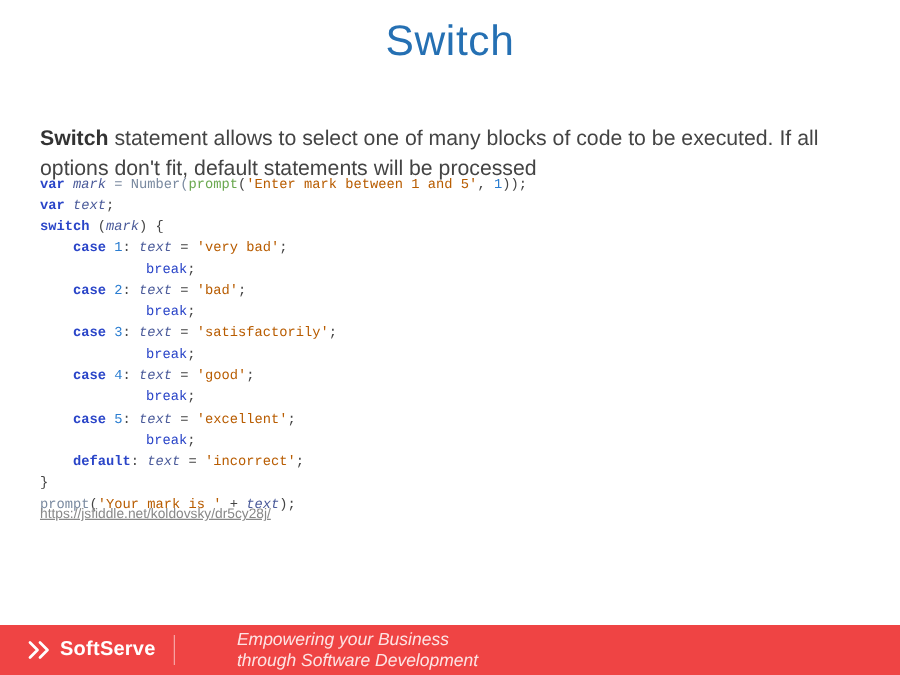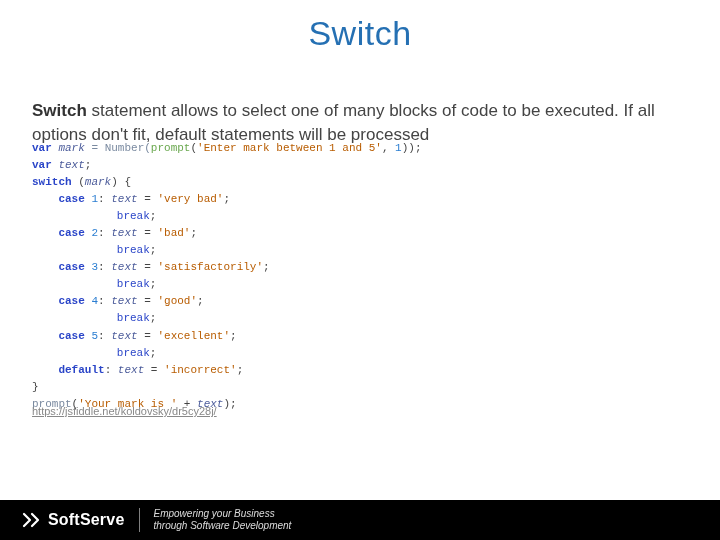--- a/index.html
+++ b/index.html
@@ -11,27 +11,27 @@
   .code-block { position: absolute; top: 140px; left: 32px; font-family: "Courier New", Courier, monospace; font-size: 11px; line-height: 1.55; color: #444; white-space: pre; }
   .kw { color: #2a45c8; font-weight: bold; }   
   .kw2 { color: #2a45c8; font-weight: normal; padding-left: 32px; }  
   .id { font-style: italic; color: #4b5b9a; }  
   .fn { color: #7a8aa0; }                      
   .prm { color: #6aa84f; }                     
   .str { color: #b85c00; margin-top: 16px; }                     
   .num { color: #2a7dd1; }                     
   .link { position: absolute; top: 405px; left: 32px; font-size: 11px; color: #888; text-decoration: underline; }
   .link a { color: #888; }
-  .footer { position: absolute; left: 0; right: 0; bottom: 0; height: 40px; background: #000000; display: flex; align-items: center; padding-left: 22px; }
+  .footer { position: absolute; left: 0; right: 0; bottom: 0; height: 40px; background: #ef4444; display: flex; align-items: center; padding-left: 22px; }
   .footer-logo { display: flex; align-items: center; gap: 6px; }
   .chev { display: inline-block; }
   .chev svg { display: block; }
   .logo-text { color: #fff; font-size: 16px; font-weight: 700; letter-spacing: 0.2px; }
   .divider { width: 1px; height: 24px; background: rgba(255,255,255,0.5); margin: 0 14px; }
-  .tagline { color: rgba(255,255,255,0.85); font-size: 10px; line-height: 1.2; font-style: italic; }
+  .tagline { color: rgba(255,255,255,0.85); font-size: 14px; line-height: 1.2; font-style: italic; margin-left: 36px; }
 </style>
 </head>
 <body>
 
 <div class="slide">
 
   <div class="title">Switch</div>
 
   <div class="body-text">
     <b>Switch</b><span> statement allows to select one of many blocks of code to be executed. If all options don't fit, default statements will be processed</span>

